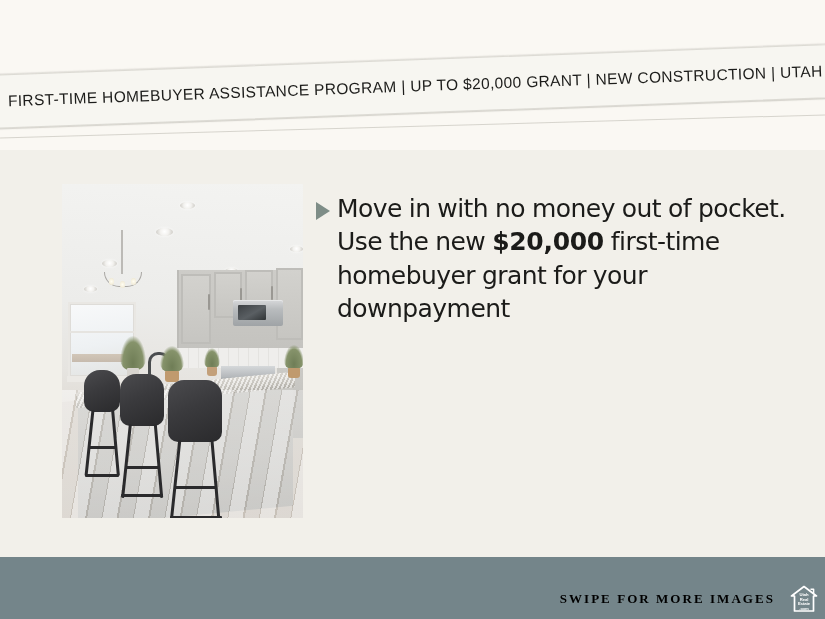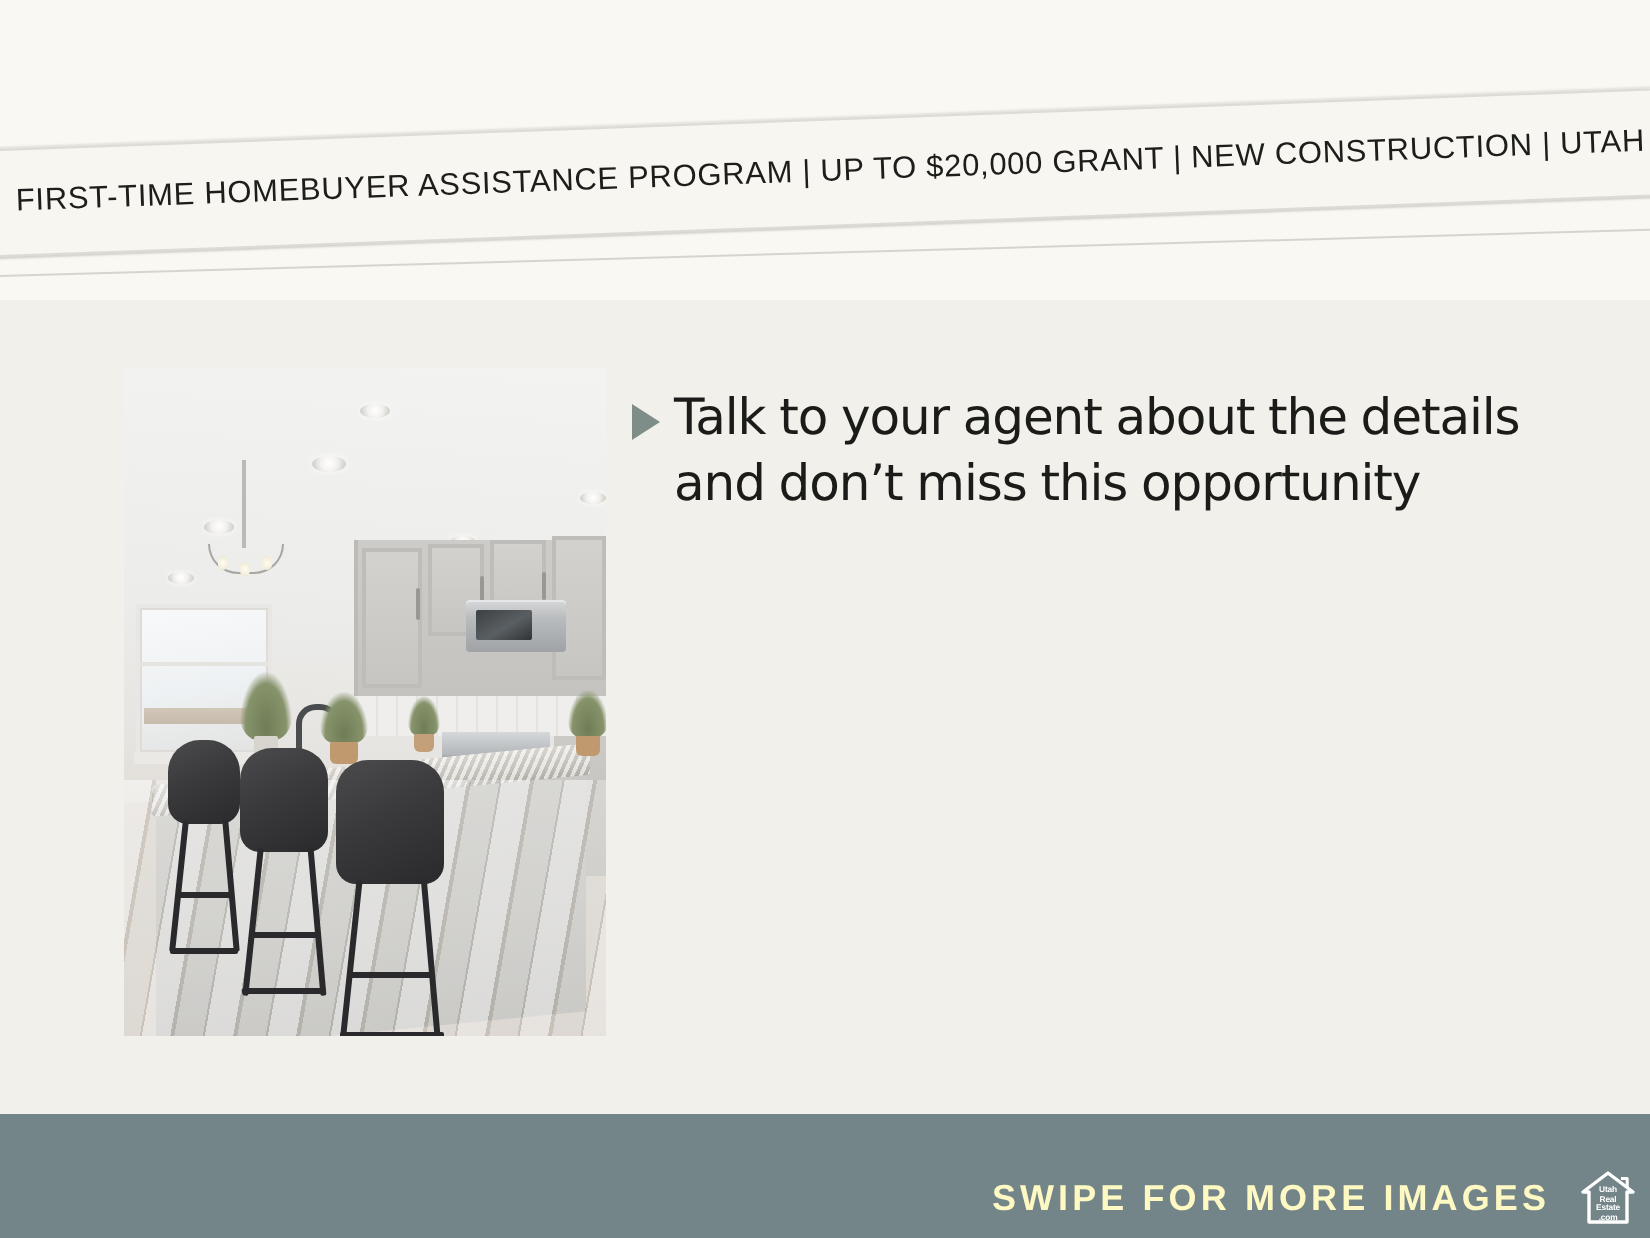--- a/index.html
+++ b/index.html
@@ -399,25 +399,25 @@
     left: 0;
     top: 557px;
     width: 825px;
     height: 62px;
     background: #74858A;
     display: flex;
     align-items: center;
     justify-content: flex-end;
   }
   .swipe-text {
-    font-family: Liberation Sans, sans-serif;
-    font-size: 18px;
+    font-family: Liberation Serif, serif;
+    font-size: 13px;
     font-weight: 600;
     letter-spacing: 2.05px;
-    color: #fef9c3;
+    color: #000000;
     white-space: nowrap;
     margin-right: 14px;
     margin-top: 22px;
   }
   .logo {
     position: relative;
     width: 30px;
     height: 30px;
     margin-right: 6px;
     margin-top: 22px;
@@ -547,26 +547,26 @@
           <div class="leg" style="left:46px;top:60px;height:82px;transform:rotate(-5deg);"></div>
           <div class="rung" style="left:6px;top:106px;width:42px;"></div>
           <div class="rung" style="left:2px;top:136px;width:52px;"></div>
         </div>
 
       </div>
     </div>
 
     <div class="bullets">
 
-
-
       <div class="bullet">
         <span class="tri"></span>
-        <div class="btext"><span>Talk to your agent about the details and don’t miss this opportunity</span></div>
+        <div class="btext"><span>Move in with no money out of pocket. Use the new </span><b>$20,000</b><span> first-time homebuyer grant for your downpayment</span></div>
       </div>
+
+
 
     </div>
   </div>
 
   <div class="footer">
     <div class="swipe-text">SWIPE FOR MORE IMAGES</div>
     <div class="logo">
       <svg width="30" height="30" viewBox="0 0 30 30" aria-hidden="true">
         <path d="M15 2.5 L27.5 12 L27.5 12 L24.5 12 L24.5 27 L5.5 27 L5.5 12 L2.5 12 Z" fill="none" stroke="#FFFFFF" stroke-width="1.7" stroke-linejoin="round"></path>
         <path d="M21.5 5.2 L24.6 5.2 L24.6 9.6" fill="none" stroke="#FFFFFF" stroke-width="1.5" stroke-linejoin="round"></path>

